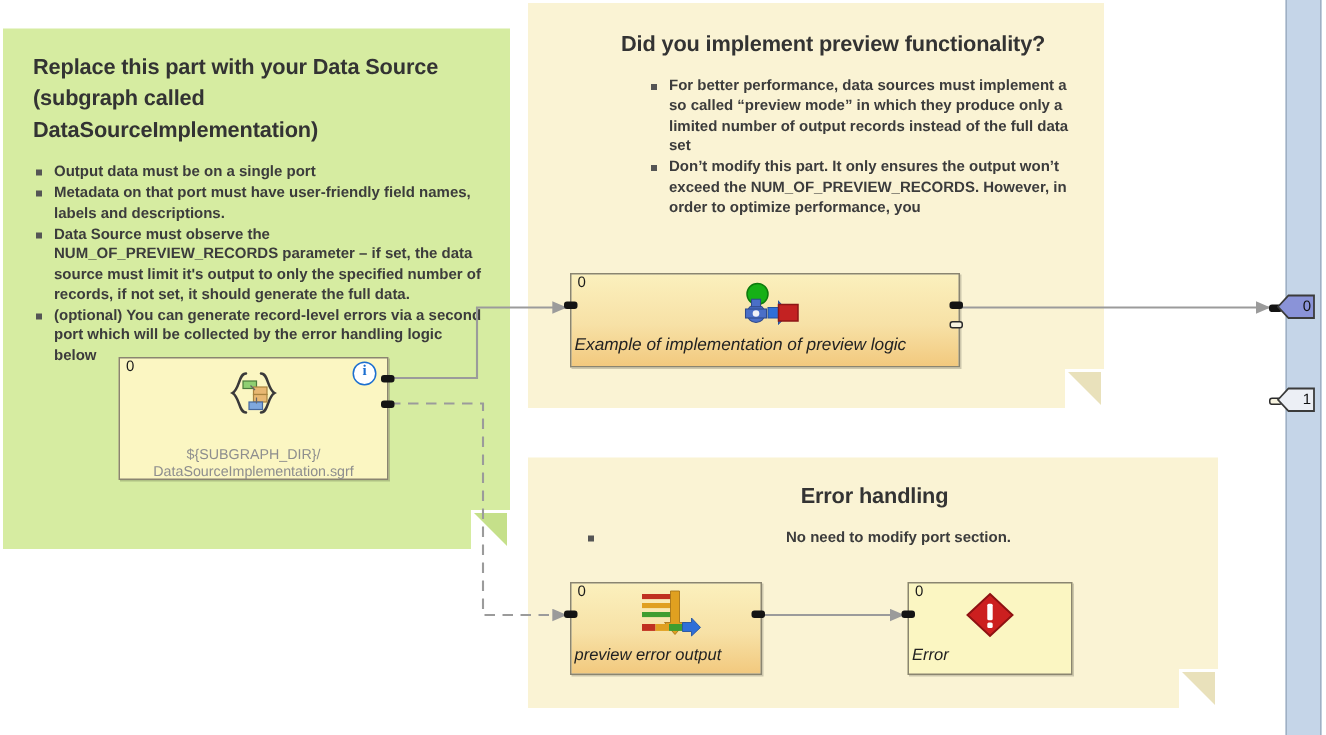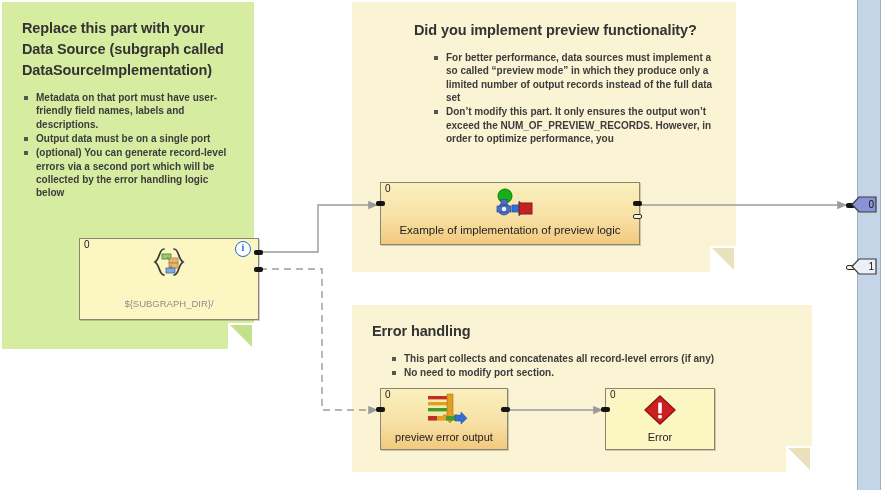--- a/index.html
+++ b/index.html
@@ -115,23 +115,23 @@
     left: 0;
     right: 0;
     display: flex;
     justify-content: center;
     align-items: center;
   }
   .node .node-label {
     position: absolute;
     left: 2px;
     right: 2px;
-    text-align: center;
     font-size: 11px;
     color: #222222;
+    font-style: italic;
   }
   .node .node-sub {
     position: absolute;
     left: 2px;
     right: 2px;
     text-align: center;
     font-size: 9.5px;
     color: #8e8e8e;
     line-height: 1.25;
   }
@@ -207,55 +207,55 @@
     color: #121212;
     padding-right: 3px;
     box-sizing: border-box;
   }
   .graph-port .pbody svg { position: absolute; left: 0; top: 0; }
   .graph-port .pbody span { position: relative; z-index: 2; }
 </style>
 </head>
 <body>
 
-<div class="note note-green" style="left:2px; top:2px; width:252px; height:347px;">
+<div class="note note-green" style="left:2px; top:19px; width:338px; height:347px;">
   <div class="sheet"></div>
   <div class="fold-cut"></div>
   <div class="fold-tri"></div>
   <div class="note-body">
     <p class="note-title">Replace this part with your Data Source (subgraph called DataSourceImplementation)</p>
     <ul class="note-list">
+      <li>Output data must be on a single port</li>
       <li>Metadata on that port must have user-friendly field names, labels and descriptions.</li>
-      <li>Output data must be on a single port</li>
+      <li>Data Source must observe the NUM_OF_PREVIEW_RECORDS parameter – if set, the data source must limit it's output to only the specified number of records, if not set, it should generate the full data.</li>
       <li>(optional) You can generate record-level errors via a second port which will be collected by the error handling logic below</li>
     </ul>
   </div>
 </div>
 
 <div class="note note-yellow" style="left:352px; top:2px; width:384px; height:270px;padding-left:42px;">
   <div class="sheet"></div>
   <div class="fold-cut"></div>
   <div class="fold-tri"></div>
   <div class="note-body" style="padding-top:18px;">
     <p class="note-title">Did you implement preview functionality?</p>
     <ul class="note-list" style="padding-left:18px;">
       <li>For better performance, data sources must implement a so called “preview mode” in which they produce only a limited number of output records instead of the full data set</li>
       <li>Don’t modify this part. It only ensures the output won’t exceed the NUM_OF_PREVIEW_RECORDS. However, in order to optimize performance, you</li>
     </ul>
   </div>
 </div>
 
-<div class="note note-yellow" style="left:352px; top:305px; width:460px; height:167px;">
+<div class="note note-yellow" style="left:352px; top:305px; width:460px; height:167px;text-align:center;">
   <div class="sheet"></div>
   <div class="fold-cut"></div>
   <div class="fold-tri"></div>
   <div class="note-body" style="padding-top:16px;">
     <p class="note-title">Error handling</p>
     <ul class="note-list" style="padding-left:18px;">
-      <li>This part collects and concatenates all record-level errors (if any)</li>
       <li>No need to modify port section.</li>
     </ul>
   </div>
 </div>
 
 <svg class="edge-layer" width="884" height="490">
   <defs>
     <marker id="arw" markerWidth="8" markerHeight="8" refX="7" refY="3" orient="auto">
       <path d="M0,0 L7,3 L0,6 z" fill="#9b9b9b"></path>
     </marker>
@@ -278,20 +278,21 @@
       <path d="M27,3 C32,3 31,13 36,16 C31,19 32,29 27,29" fill="none" stroke="#3a3a3a" stroke-width="1.7" stroke-linecap="round"></path>
       <rect x="15" y="8" width="9" height="5" fill="#8fcf72" stroke="#4c7c3b" stroke-width="0.8"></rect>
       <rect x="22" y="12" width="9" height="5" fill="#e8b872" stroke="#a9843f" stroke-width="0.8"></rect>
       <rect x="22" y="17" width="9" height="5" fill="#e8b872" stroke="#a9843f" stroke-width="0.8"></rect>
       <rect x="19" y="22" width="9" height="5" fill="#7fa8de" stroke="#47699e" stroke-width="0.8"></rect>
       <line x1="20" y1="11" x2="23" y2="14" stroke="#666" stroke-width="0.8"></line>
       <line x1="24" y1="19" x2="24" y2="23" stroke="#666" stroke-width="0.8"></line>
     </svg>
   </div>
   <div class="node-sub" style="top:59px;">${SUBGRAPH_DIR}/</div>
+  <div class="node-sub" style="top:70px;">DataSourceImplementation.sgrf</div>
 </div>
 <div class="info-badge" style="left:235px; top:241px;">i</div>
 <div class="nub" style="left:254px; top:250px;"></div>
 <div class="nub" style="left:254px; top:267px;"></div>
 
 <div class="node node-grad" style="left:380px; top:182px; width:260px; height:63px;">
   <span class="port-num">0</span>
   <div class="node-icon" style="top:4px; height:32px;">
     <svg width="46" height="32" viewBox="0 0 46 32">
       <circle cx="18" cy="9" r="7" fill="#16b016" stroke="#0d7a0d" stroke-width="1"></circle>

